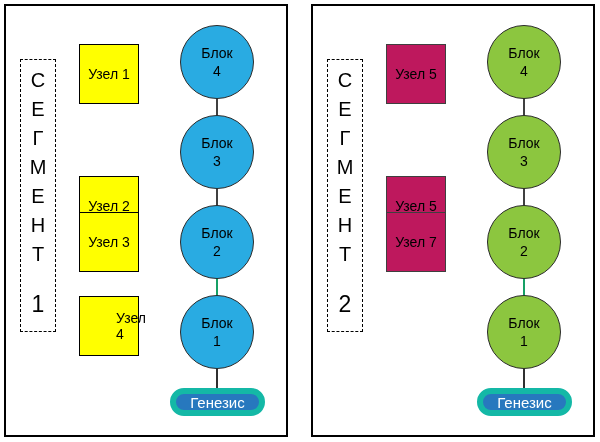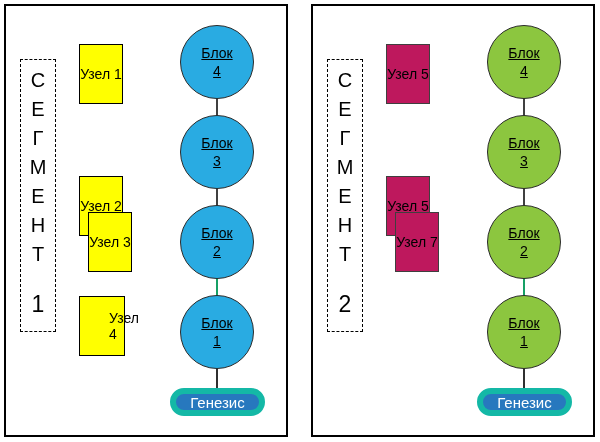--- a/index.html
+++ b/index.html
@@ -23,38 +23,38 @@
   }
   .segment-letter {
     font-size: 20px; line-height: 29px; text-align: center; display: block;
   }
   .segment-number {
     margin-top: auto; font-size: 23px; line-height: 26px; text-align: center; display: block;
   }
 
   
   .node {
-    position: absolute; left: 73px; width: 44px; height: 60px;
+    position: absolute; left: 73px; width: 60px; height: 60px;
     box-sizing: border-box; display: flex; align-items: center; justify-content: center;
     font-size: 14px;
   }
   .node--yellow { background: #FFFF00; border: 1px solid #000000; }
   .node--gray   { background: #be185d; border: 1.5px solid #3F3F3F; }
   .node:nth-of-type(1) { top: 38px; }
   .n-pos-0 { top: 38px; }
   .n-pos-1 { top: 122px; margin-top: 48px; }
-  .n-pos-2 { top: 206px; margin-left: 9px; }
+  .n-pos-2 { top: 206px; }
   .n-pos-3 { top: 290px; padding-left: 44px; }
 
   
   .block {
     position: absolute; left: 174px; width: 74px; height: 74px;
     border-radius: 50%; box-sizing: border-box;
     display: flex; flex-direction: column; align-items: center; justify-content: center;
-    font-size: 14px; line-height: 18px; text-align: left; text-decoration: underline;
+    font-size: 14px; line-height: 18px; text-align: left;
   }
   .block--blue  { background: #29ABE2; border: 1.5px solid #2B2B2B; }
   .block--green { background: #8CC63F; border: 1.5px solid #2B2B2B; }
   .b-pos-0 { top: 19px; }
   .b-pos-1 { top: 109px; }
   .b-pos-2 { top: 199px; }
   .b-pos-3 { top: 289px; }
 
   
   .connector { position: absolute; left: 210px; width: 2px; background: #404040; }

